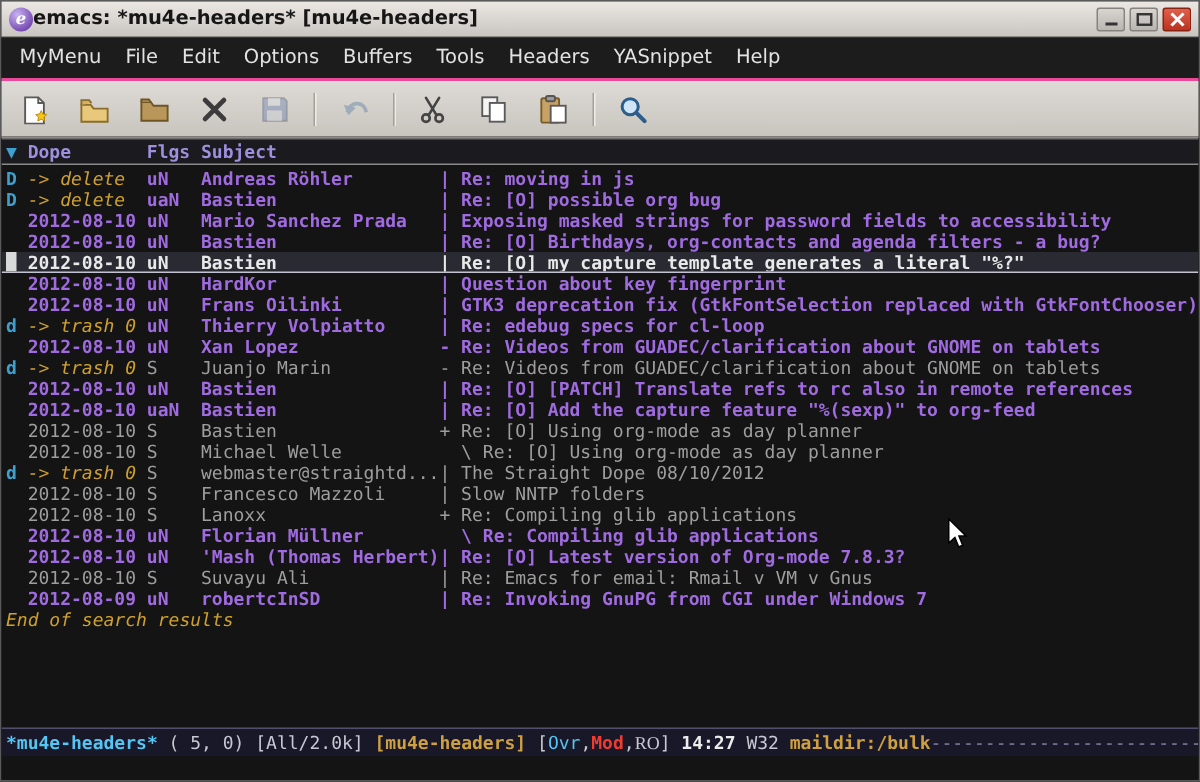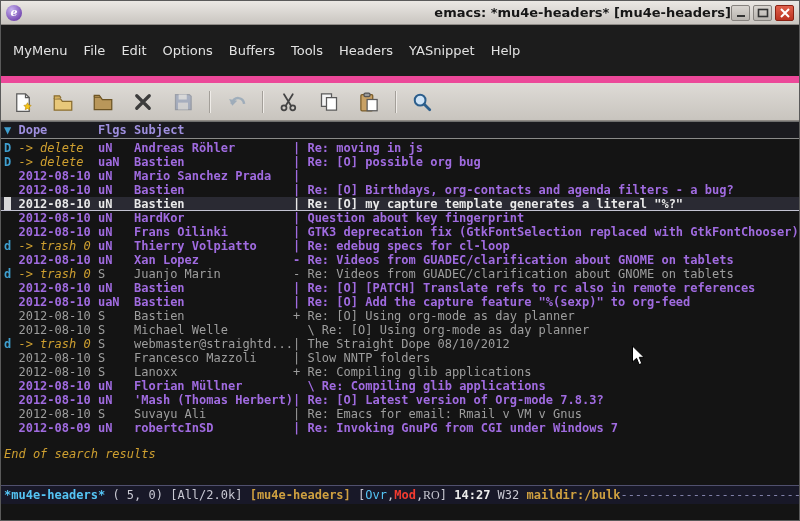--- a/index.html
+++ b/index.html
@@ -11,29 +11,29 @@
   
   .titlebar{
     flex:0 0 24px;display:flex;align-items:center;padding:0 5px;
     background:linear-gradient(#ebe8e4,#c9c5c0);border-bottom:1px solid #8e8a86;
   }
   .app-icon{
     width:16px;height:16px;border-radius:50%;
     background:radial-gradient(circle at 35% 30%,#c7b3ef,#7a4fb5 70%,#5b3390);
     color:#fff;font:italic bold 11px/16px "DejaVu Serif",serif;text-align:center;flex:0 0 16px;
   }
-  .title-text{flex:1;text-align:right;font:bold 13px "DejaVu Sans",sans-serif;color:#161616;}
+  .title-text{flex:1;text-align:left;font:bold 13px "DejaVu Sans",sans-serif;color:#161616;}
   .tb-controls{display:flex;gap:3px;}
   .tb-btn{
     width:19px;height:16px;display:inline-flex;align-items:center;justify-content:center;
     background:linear-gradient(#d8d4cf,#b9b5b0);border:1px solid #86827e;border-radius:2px;
   }
   .tb-btn.close{background:linear-gradient(#e0604a,#bb3322);border-color:#8a2214;}
   
-  .menubar{flex:0 0 22px;display:flex;align-items:center;background:#1c1c1c;padding:16px 4px;border-bottom:7px solid #ec4899;}
+  .menubar{flex:0 0 22px;display:flex;align-items:center;background:#1c1c1c;padding:4px 4px;border-bottom:2px solid #ec4899;}
   .menu-item{color:#e2e2e2;font:13px "DejaVu Sans",sans-serif;padding:2px 8px;cursor:default;}
   
   .toolbar{
     flex:0 0 38px;display:flex;align-items:center;gap:12px;padding:0 8px;
     background:linear-gradient(#dedbd6,#c8c4be);border-bottom:1px solid #8e8a86;
   }
   .tool-btn{width:28px;height:28px;display:inline-flex;align-items:center;justify-content:center;border-radius:3px;}
   .tool-btn.disabled{opacity:.32;}
   .tool-sep{width:1px;height:22px;background:#a39f99;box-shadow:1px 0 0 #efece8;}
   
@@ -56,21 +56,21 @@
   .c-subj{flex:1;overflow:hidden;}
   .row.unread{color:var(--unread,#a06be0);font-weight:bold;}
   .row.read{color:var(--read,#9e9e9e);}
   .row.current{
     color:var(--current-fg,#e9e9e9);font-weight:bold;background:var(--current-bg,#2a2a33);
     border-bottom:1px solid #c3c3d2;
   }
   .row.current .c-mark{box-shadow:inset 7px 0 0 #d9d9d9;}
   .row.action .c-date{color:var(--action,#cfa030);font-style:italic;font-weight:normal;}
   .end-marker{
-    padding-left:3px;font:italic 12px/14px "DejaVu Sans Mono",monospace;color:var(--action,#cfa030);margin-top:12px;
+    padding-left:3px;font:italic 12px/14px "DejaVu Sans Mono",monospace;color:var(--action,#cfa030);
   }
   
   .modeline{
     flex:0 0 19px;white-space:pre;overflow:hidden;padding:0 3px;
     font:12px/18px "DejaVu Sans Mono",monospace;color:var(--ml-fg,#c8c8d2);
     background:var(--modeline-bg,#181828);border-top:1px solid #50506e;
   }
   .ml-buffer{color:var(--ml-buffer,#55c5f5);font-weight:bold;}
   .ml-mode{color:var(--ml-mode,#cfa040);font-weight:bold;}
   .ml-ovr{color:var(--ml-buffer,#55c5f5);text-align:center;}
@@ -197,21 +197,21 @@
       <span class="c-mark">▼</span>
       <span class="c-date">Dope</span>
       <span class="c-flags">Flgs</span>
       <span class="c-subj">Subject</span>
     </div>
 
     <div class="buffer">
       <div id="rows">
           <div class="row unread action"><span class="c-mark">D</span><span class="c-date">-&gt; delete</span><span class="c-flags">uN</span><span class="c-from">Andreas Röhler</span><span class="c-sep">| </span><span class="c-subj">Re: moving in js</span></div>
           <div class="row unread action"><span class="c-mark">D</span><span class="c-date">-&gt; delete</span><span class="c-flags">uaN</span><span class="c-from">Bastien</span><span class="c-sep">| </span><span class="c-subj">Re: [O] possible org bug</span></div>
-          <div class="row unread"><span class="c-mark"></span><span class="c-date">2012-08-10</span><span class="c-flags">uN</span><span class="c-from">Mario Sanchez Prada</span><span class="c-sep">| </span></div>
+          <div class="row unread"><span class="c-mark"></span><span class="c-date">2012-08-10</span><span class="c-flags">uN</span><span class="c-from">Mario Sanchez Prada</span><span class="c-sep">| </span><span class="c-subj">Exposing masked strings for password fields to accessibility</span></div>
           <div class="row unread"><span class="c-mark"></span><span class="c-date">2012-08-10</span><span class="c-flags">uN</span><span class="c-from">Bastien</span><span class="c-sep">| </span><span class="c-subj">Re: [O] Birthdays, org-contacts and agenda filters - a bug?</span></div>
           <div class="row current"><span class="c-mark"></span><span class="c-date">2012-08-10</span><span class="c-flags">uN</span><span class="c-from">Bastien</span><span class="c-sep">| </span><span class="c-subj">Re: [O] my capture template generates a literal "%?"</span></div>
           <div class="row unread"><span class="c-mark"></span><span class="c-date">2012-08-10</span><span class="c-flags">uN</span><span class="c-from">HardKor</span><span class="c-sep">| </span><span class="c-subj">Question about key fingerprint</span></div>
           <div class="row unread"><span class="c-mark"></span><span class="c-date">2012-08-10</span><span class="c-flags">uN</span><span class="c-from">Frans Oilinki</span><span class="c-sep">| </span><span class="c-subj">GTK3 deprecation fix (GtkFontSelection replaced with GtkFontChooser)</span></div>
           <div class="row unread action"><span class="c-mark">d</span><span class="c-date">-&gt; trash 0</span><span class="c-flags">uN</span><span class="c-from">Thierry Volpiatto</span><span class="c-sep">| </span><span class="c-subj">Re: edebug specs for cl-loop</span></div>
           <div class="row unread"><span class="c-mark"></span><span class="c-date">2012-08-10</span><span class="c-flags">uN</span><span class="c-from">Xan Lopez</span><span class="c-sep">- </span><span class="c-subj">Re: Videos from GUADEC/clarification about GNOME on tablets</span></div>
           <div class="row read action"><span class="c-mark">d</span><span class="c-date">-&gt; trash 0</span><span class="c-flags">S</span><span class="c-from">Juanjo Marin</span><span class="c-sep">- </span><span class="c-subj">Re: Videos from GUADEC/clarification about GNOME on tablets</span></div>
           <div class="row unread"><span class="c-mark"></span><span class="c-date">2012-08-10</span><span class="c-flags">uN</span><span class="c-from">Bastien</span><span class="c-sep">| </span><span class="c-subj">Re: [O] [PATCH] Translate refs to rc also in remote references</span></div>
           <div class="row unread"><span class="c-mark"></span><span class="c-date">2012-08-10</span><span class="c-flags">uaN</span><span class="c-from">Bastien</span><span class="c-sep">| </span><span class="c-subj">Re: [O] Add the capture feature "%(sexp)" to org-feed</span></div>
           <div class="row read"><span class="c-mark"></span><span class="c-date">2012-08-10</span><span class="c-flags">S</span><span class="c-from">Bastien</span><span class="c-sep">+ </span><span class="c-subj">Re: [O] Using org-mode as day planner</span></div>

